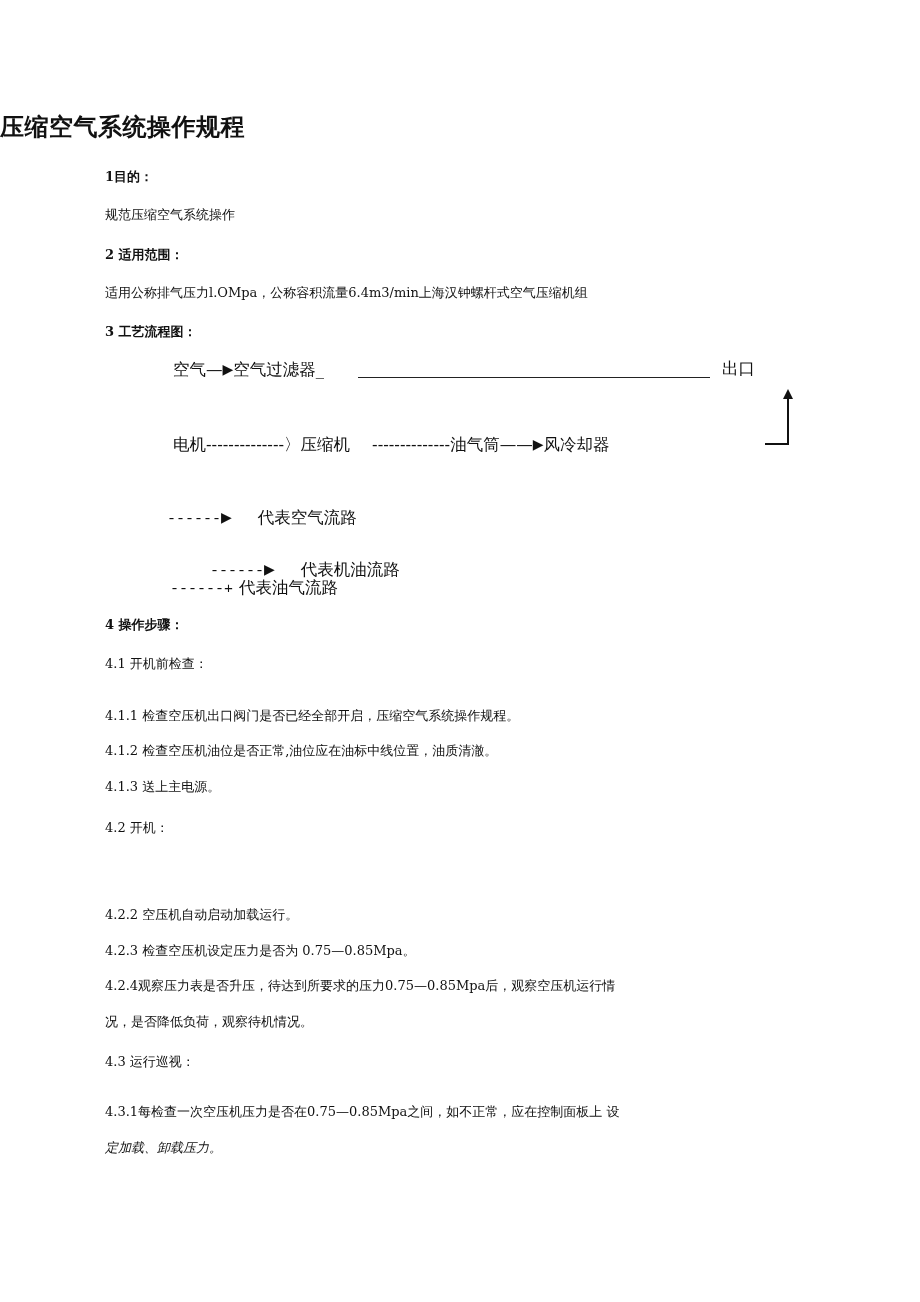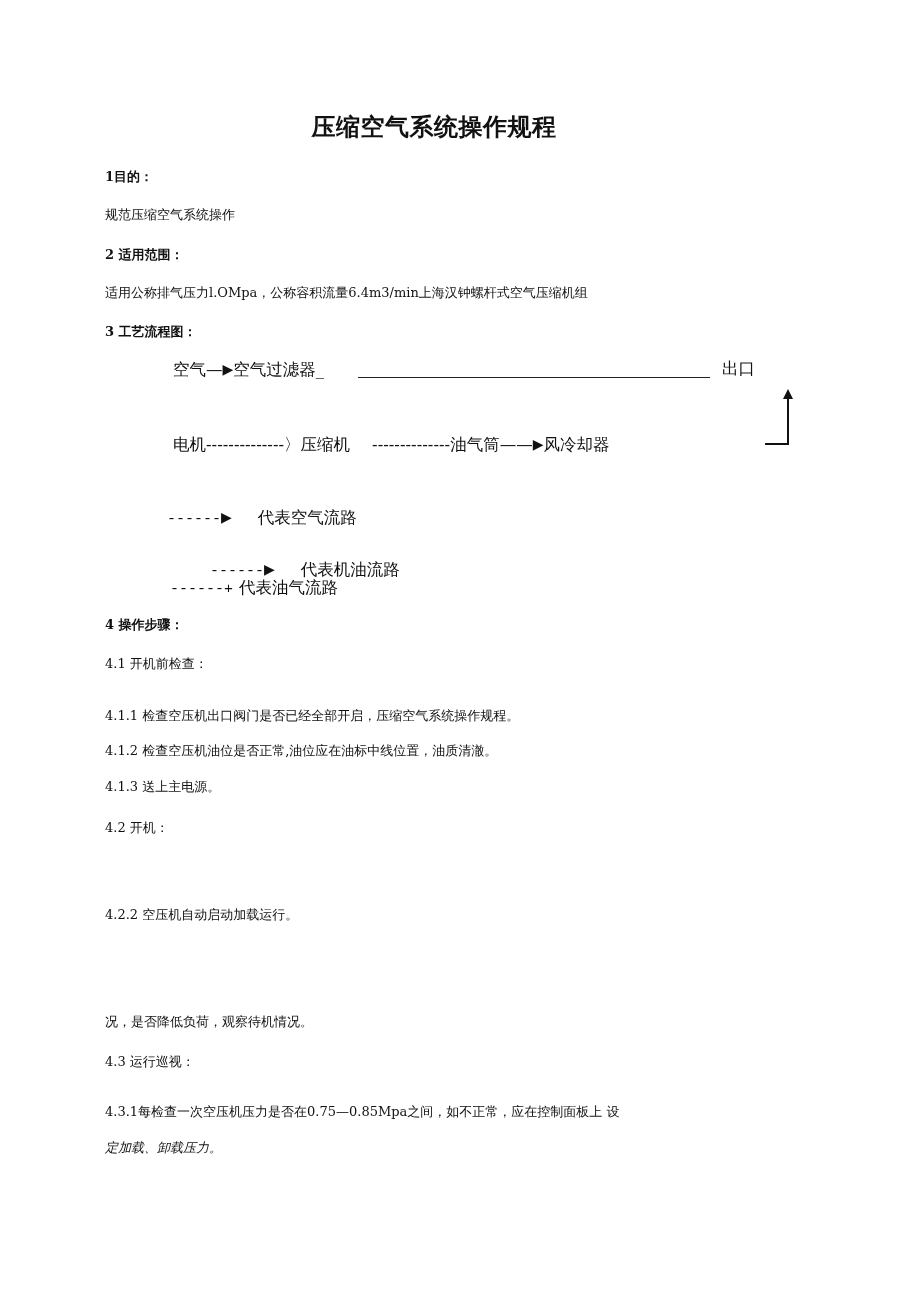--- a/index.html
+++ b/index.html
@@ -18,21 +18,20 @@
     .page {
       position: absolute;
       left: 0; top: 0;
       width: 920px;
       height: 1302px;
     }
     .title {
       position: absolute;
       left: 0; width: 868px;
       top: 111px;
-      text-align: center;
       font-family: "DejaVu Sans", "Liberation Sans", sans-serif;
       font-size: 24px;
       font-weight: bold;
       letter-spacing: 0.5px;
       line-height: 32px;
     }
     .line {
       position: absolute;
       left: 105px;
       font-size: 13px;
@@ -120,19 +119,21 @@
 
   <div class="line heading" style="top:614px;">4  操作步骤：</div>
 
   <div class="line" style="top:653px;">4.1   开机前检查：</div>
   <div class="line" style="top:705px;">4.1.1 检查空压机出口阀门是否已经全部开启，压缩空气系统操作规程。</div>
   <div class="line" style="top:740px;">4.1.2 检查空压机油位是否正常,油位应在油标中线位置，油质清澈。</div>
   <div class="line" style="top:776px;">4.1.3 送上主电源。</div>
 
   <div class="line" style="top:817px;">4.2   开机：</div>
   <div class="line" style="top:904px;">4.2.2 空压机自动启动加载运行。</div>
+  <div class="line" style="top:940px;">4.2.3 检查空压机设定压力是否为 0.75—0.85Mpa。</div>
+  <div class="line" style="top:975px;">4.2.4观察压力表是否升压，待达到所要求的压力0.75—0.85Mpa后，观察空压机运行情</div>
   <div class="line" style="top:1011px;">况，是否降低负荷，观察待机情况。</div>
 
   <div class="line" style="top:1051px;">4.3     运行巡视：</div>
   <div class="line" style="top:1101px;">4.3.1每检查一次空压机压力是否在0.75—0.85Mpa之间，如不正常，应在控制面板上 设</div>
   <div class="line" style="top:1137px;font-style:italic;">定加载、卸载压力。</div>
 
 </div>
 
 </body></html>

